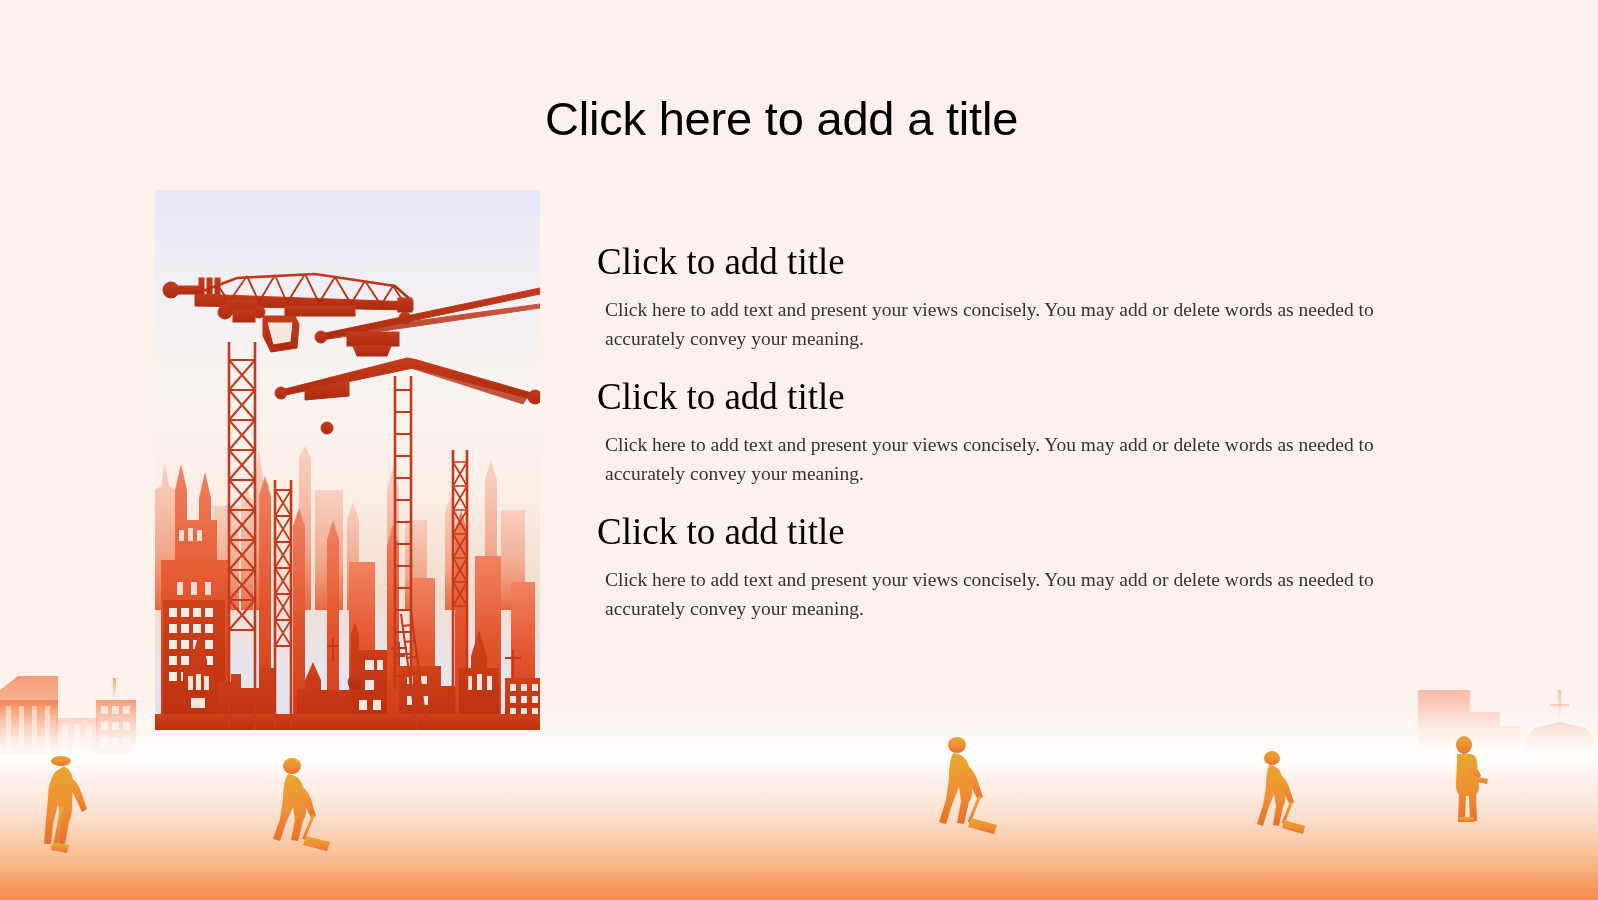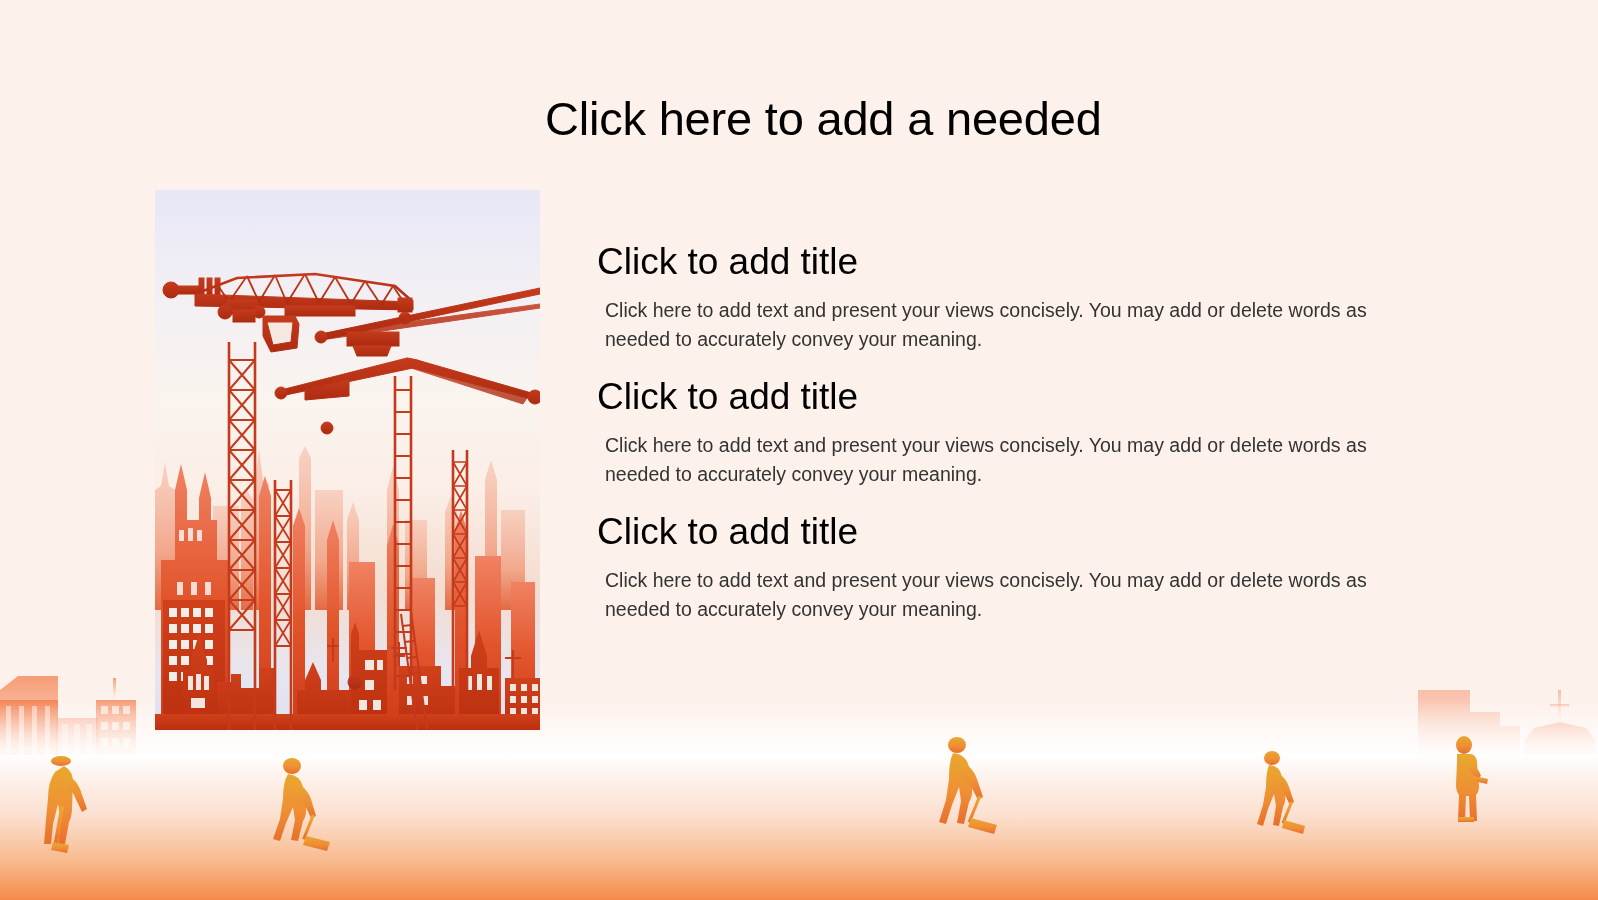--- a/index.html
+++ b/index.html
@@ -40,21 +40,21 @@
   
   #picture{
     position:absolute;left:155px;top:190px;width:385px;height:540px;
     overflow:hidden;
     background:linear-gradient(to bottom,#e8e8f8 0%,#f3f0f4 16%,#f9f3ee 34%,#fbeee6 50%,#f6ded2 66%,#e9e9f2 86%,#dfe2ef 100%);
   }
   #picture svg{display:block;width:385px;height:540px;}
 
   
   #content{position:absolute;left:597px;top:240px;width:860px;}
-  .block{margin-bottom:22px;}
+  .block{margin-bottom:22px;font-family:Liberation Serif, serif;}
   .block:last-child{margin-bottom:0;}
   .block-title{
     font-size:37px;line-height:1.2;color:#000;margin:0 0 12px 0;
   }
   .block-body{
     font-size:19.5px;line-height:1.45;color:#333333;margin:8px;width:832px;
   }
 </style>
 </head>
 <body>
@@ -173,21 +173,21 @@
       <g fill="url(#wk)">
         <ellipse cx="1464" cy="745" rx="8" ry="9"></ellipse>
         <path d="M1458 754 l12 0 q6 0 7 8 l2 24 q0 6 -3 9 l1 26 l-7 0 l-1 -25 l-3 0 l-1 25 l-7 0 l1 -26 q-3 -4 -3 -10 l1 -23 q0 -8 0 -8 z"></path>
         <path d="M1470 764 q9 4 11 12 l-4 3 l-8 -9 z"></path>
         <path d="M1474 776 l14 3 l-1 5 l-14 -3 z"></path>
         <rect x="1458" y="817" width="16" height="5"></rect>
       </g>
     </svg>
   </div>
 
-  <div id="title">Click here to add a needed</div>
+  <div id="title">Click here to add a title</div>
 
   <div id="picture">
     <svg viewBox="0 0 385 540" preserveAspectRatio="none">
       <defs>
         <linearGradient id="skyG" x1="0" y1="0" x2="0" y2="1">
           <stop offset="0%" stop-color="#e7e7f7"></stop>
           <stop offset="18%" stop-color="#f2eff4"></stop>
           <stop offset="38%" stop-color="#faf4ef"></stop>
           <stop offset="56%" stop-color="#fbeee6"></stop>
           <stop offset="74%" stop-color="#f4dccf"></stop>

